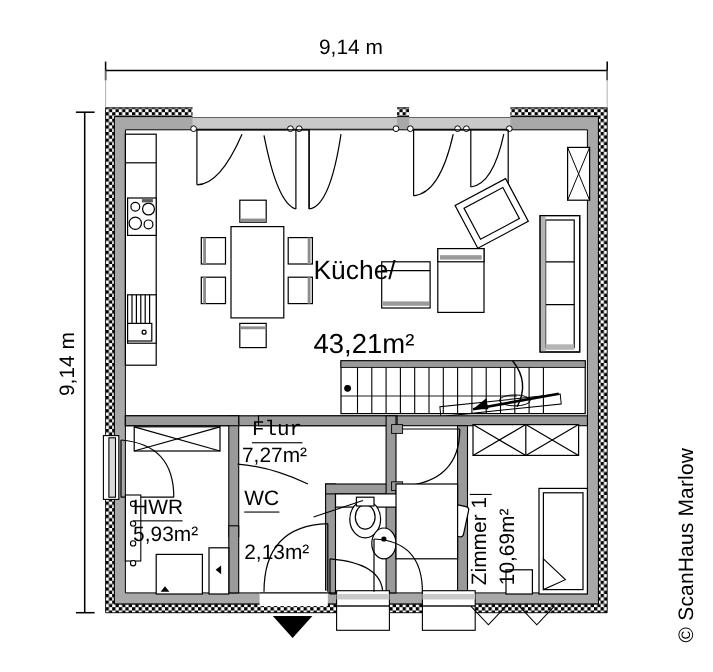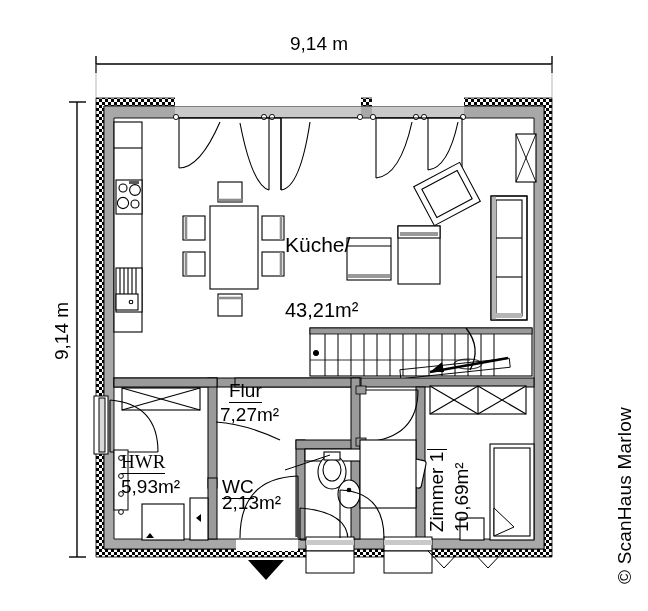--- a/index.html
+++ b/index.html
@@ -20,22 +20,22 @@
 
   
   .lbl{
     position:absolute;
     color:#000;
     line-height:1.05;
     white-space:nowrap;
     font-family:"Liberation Sans","DejaVu Sans",sans-serif;
   }
   .dim-text{font-size:19px;}
-  .room-name{font-size:21px;}
-  .room-area{font-size:20px;}
+  .room-name{font-size:24px;}
+  .room-area{font-size:25px;}
   .room-name-sm{font-size:19px;}
   .room-area-sm{font-size:19px;}
   .underline-box{border-bottom:1.6px solid #000;padding-bottom:1px;}
   .rot90{transform:rotate(-90deg);transform-origin:0 0;}
   .copy{
     font-size:19px;
     letter-spacing:0.2px;
   }
 </style>
 </head>
@@ -361,27 +361,27 @@
 
   </svg>
 
   <div class="lbl dim-text" style="left:290px; top:34px;">9,14 m</div>
 
   <div class="lbl dim-text rot90" style="left:52px; top:360px;">9,14 m</div>
 
   <div class="lbl room-name" style="left:285px; top:234px;">Küche/</div>
   <div class="lbl room-area" style="left:285px; top:300px;">43,21m²</div>
 
-  <div class="lbl room-name-sm underline-box" style="left:229px; top:381px;">Flur</div>
+  <div class="lbl room-name-sm underline-box" style="left:229px; top:381px;font-family:Liberation Mono, monospace;">Flur</div>
   <div class="lbl room-area-sm" style="left:220px; top:405px;">7,27m²</div>
 
-  <div class="lbl room-name-sm underline-box" style="left:121px; top:452px;font-family:Liberation Serif, serif;">HWR</div>
+  <div class="lbl room-name-sm underline-box" style="left:121px; top:452px;">HWR</div>
   <div class="lbl room-area-sm" style="left:121px; top:477px;text-align:center;">5,93m²</div>
 
-  <div class="lbl room-name-sm underline-box" style="left:222px; top:477px;">WC</div>
+  <div class="lbl room-name-sm underline-box" style="left:222px; top:444px;">WC</div>
   <div class="lbl room-area-sm" style="left:222px; top:493px;">2,13m²</div>
 
   <div class="lbl room-name-sm rot90" style="left:427px; top:532px; border-right:1.6px solid #000; padding-right:2px;">Zimmer 1</div>
   <div class="lbl room-area-sm rot90" style="left:452px; top:532px;">10,69m²</div>
 
   <div class="lbl copy rot90" style="left:615px; top:584px;">© ScanHaus Marlow</div>
 
 </div>
 
 </body></html>

